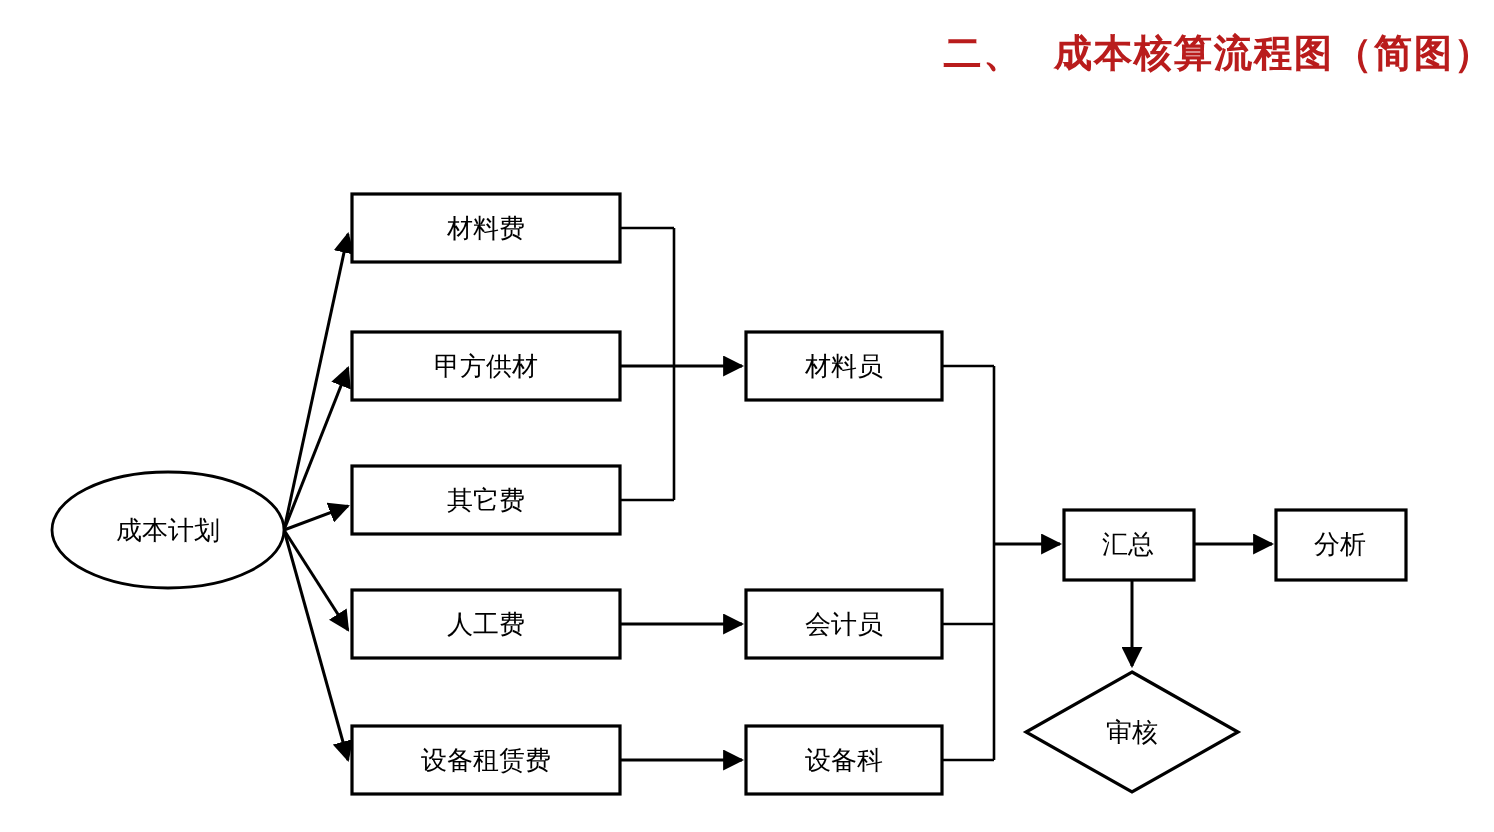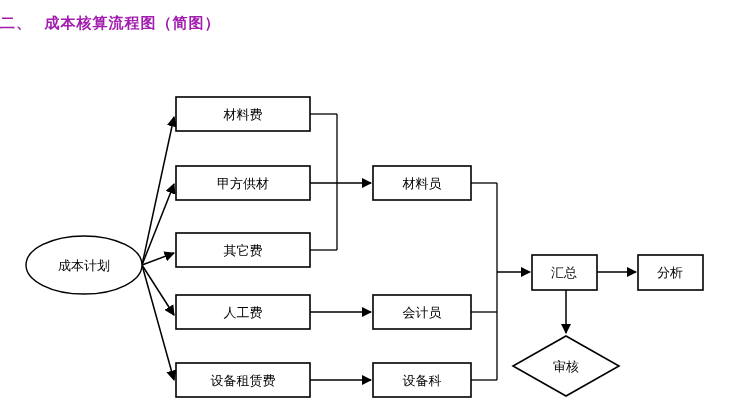--- a/index.html
+++ b/index.html
@@ -13,25 +13,25 @@
     height: 416px;
     background: #ffffff;
     overflow: hidden;
     font-family: "DejaVu Sans", "Liberation Sans", sans-serif;
   }
   #title {
     position: absolute;
     left: 0;
     top: 14px;
     width: 747px;
-    text-align: left;
+    text-align: right;
     font-family: "DejaVu Serif", "Liberation Serif", serif;
-    font-size: 15px;
+    font-size: 19px;
     font-weight: bold;
-    color: #a21caf;
+    color: #b91c1c;
     letter-spacing: 1px;
     white-space: pre;
   }
   #diagram {
     position: absolute;
     left: 0;
     top: 0;
   }
   .node-label {
     font-family: "DejaVu Sans", "Liberation Sans", sans-serif;

